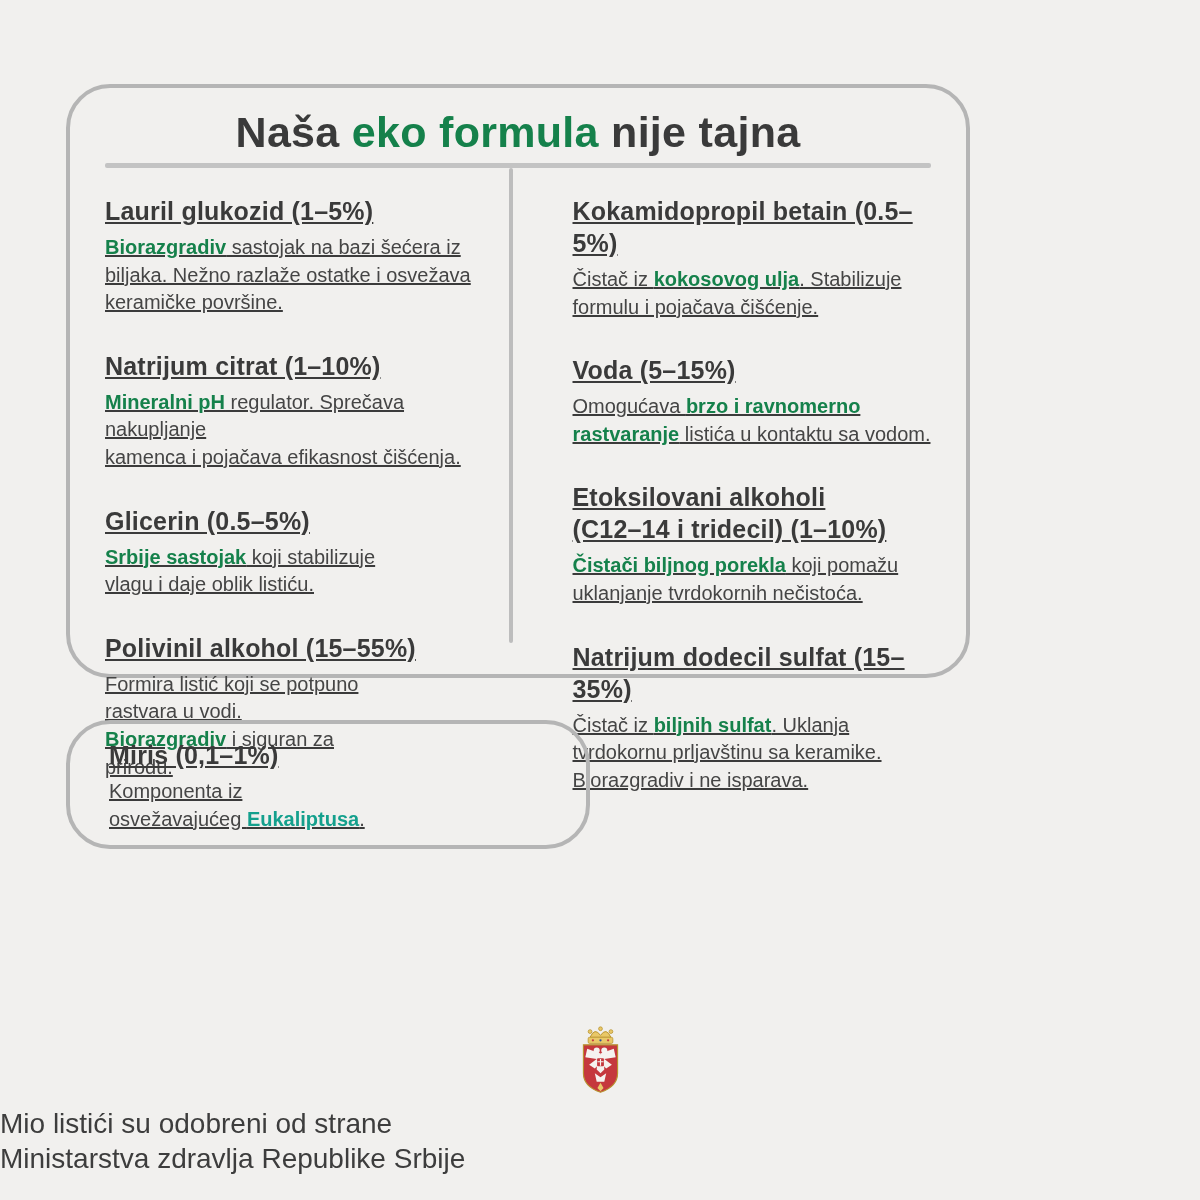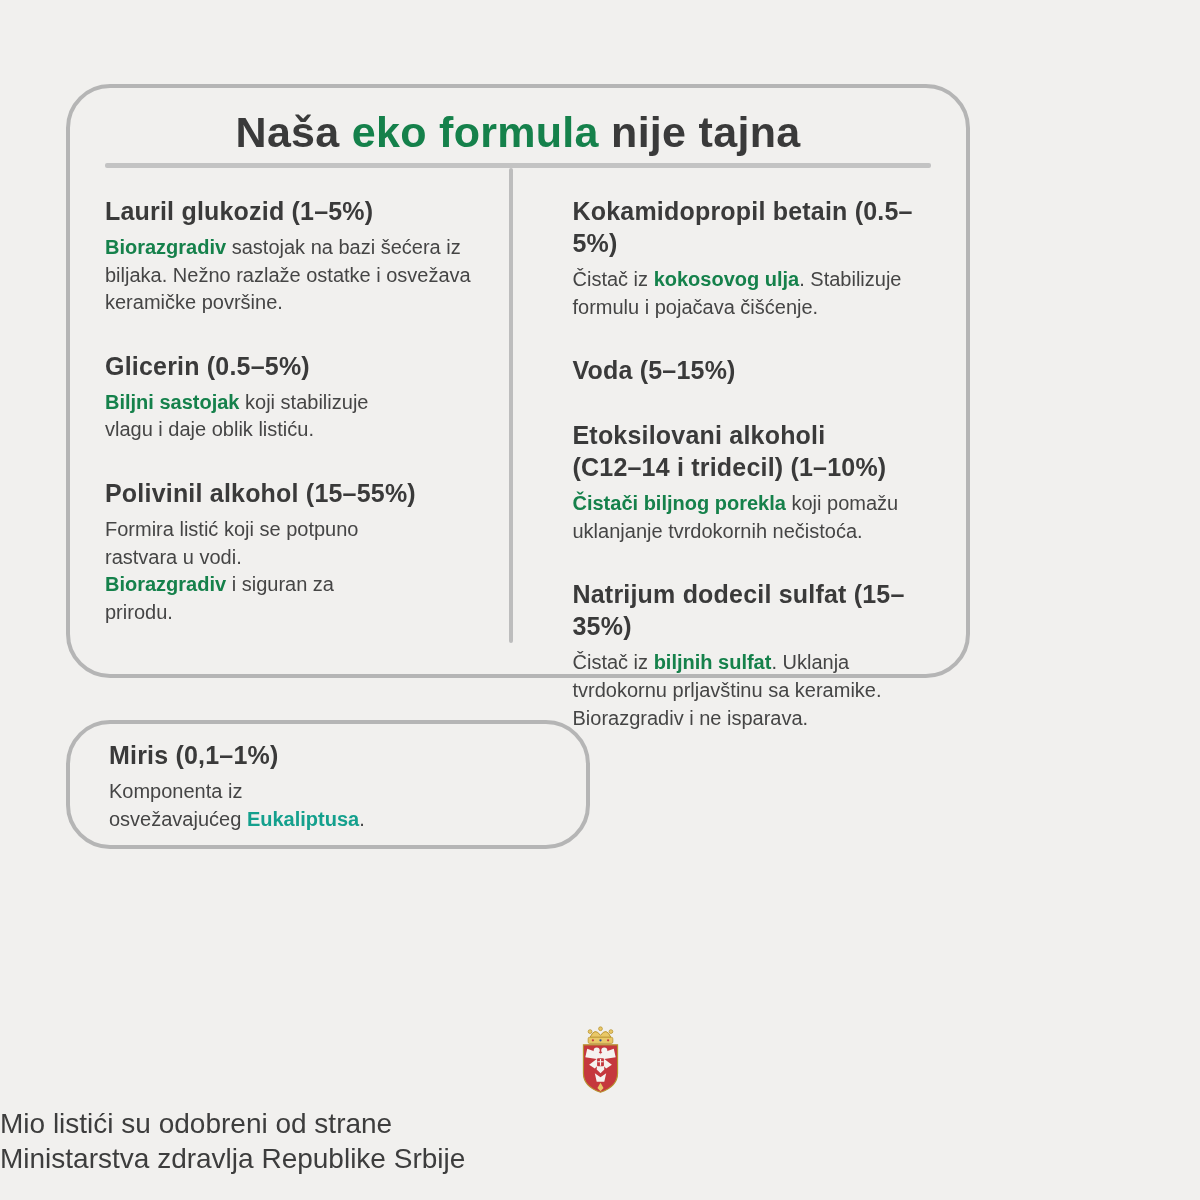--- a/index.html
+++ b/index.html
@@ -23,21 +23,21 @@
   .teal  { color:var(--accent-teal,#14a08d); font-weight:bold; }
   .hdivider {
     position:absolute; top:75px; left:35px; right:35px; height:5px;
     background:#c3c3c3; border-radius:2px;
   }
   .cols { position:absolute; top:80px; left:0; right:0; bottom:0; display:flex; }
   .col { flex:1; padding-top:27px; }
   .col-left  { padding-left:35px; padding-right:20px; }
   .col-right { padding-left:60px; padding-right:10px; }
   .vdivider { width:4px; background:#bdbdbd; margin-bottom:31px; border-radius:2px; }
-  .section { margin-bottom:33px; }
+  .section { margin-bottom:33px;text-decoration:underline; }
   .sec-heading {
     font-size:25px; font-weight:800; color:#3a3a3a;
     line-height:1.28; margin-bottom:7px; letter-spacing:0.2px;
   }
   .sec-body { font-size:20px; line-height:1.38; color:#454545; }
   .miris-box {
     position:absolute; left:66px; top:700px; width:524px; height:129px;
     border:4px solid var(--border-gray,#b5b5b5); border-radius:44px;
     padding:15px 0 0 39px;
     margin-top:20px;
@@ -53,36 +53,41 @@
 <div class="main-box">
   <h1 class="title"><span>Naša </span><span class="green">eko formula</span><span> nije tajna</span></h1>
   <div class="hdivider"></div>
   <div class="cols">
     <div class="col col-left" id="col-left">
         <div class="section">
           <div class="sec-heading">Lauril glukozid (1–5%)</div>
           <p class="sec-body"><strong class="green">Biorazgradiv</strong> sastojak na bazi šećera iz<br>biljaka. Nežno razlaže ostatke i osvežava<br>keramičke površine.</p>
         </div>
         <div class="section">
+          <div class="sec-heading">Natrijum citrat (1–10%)</div>
+          <p class="sec-body"><strong class="green">Mineralni pH</strong> regulator. Sprečava nakupljanje<br>kamenca i pojačava efikasnost čišćenja.</p>
+        </div>
+        <div class="section">
           <div class="sec-heading">Glicerin (0.5–5%)</div>
-          <p class="sec-body"><strong class="green">Biljni sastojak</strong> koji stabilizuje<br>vlagu i daje oblik listiću.</p>
+          <p class="sec-body"><strong class="green">Srbije sastojak</strong> koji stabilizuje<br>vlagu i daje oblik listiću.</p>
         </div>
         <div class="section">
           <div class="sec-heading">Polivinil alkohol (15–55%)</div>
           <p class="sec-body">Formira listić koji se potpuno<br>rastvara u vodi.<br><strong class="green">Biorazgradiv</strong> i siguran za<br>prirodu.</p>
         </div>
       </div>
     <div class="vdivider"></div>
     <div class="col col-right" id="col-right">
         <div class="section">
           <div class="sec-heading">Kokamidopropil betain (0.5–5%)</div>
           <p class="sec-body">Čistač iz <strong class="green">kokosovog ulja</strong>. Stabilizuje<br>formulu i pojačava čišćenje.</p>
         </div>
         <div class="section">
           <div class="sec-heading">Voda (5–15%)</div>
+          <p class="sec-body">Omogućava <strong class="green">brzo i ravnomerno</strong><br><strong class="green">rastvaranje</strong> listića u kontaktu sa vodom.</p>
         </div>
         <div class="section">
           <div class="sec-heading">Etoksilovani alkoholi<br>(C12–14 i tridecil) (1–10%)</div>
           <p class="sec-body"><strong class="green">Čistači biljnog porekla</strong> koji pomažu<br>uklanjanje tvrdokornih nečistoća.</p>
         </div>
         <div class="section">
           <div class="sec-heading">Natrijum dodecil sulfat (15–35%)</div>
           <p class="sec-body">Čistač iz <strong class="green">biljnih sulfat</strong>. Uklanja<br>tvrdokornu prljavštinu sa keramike.<br>Biorazgradiv i ne isparava.</p>
         </div>
       </div>

